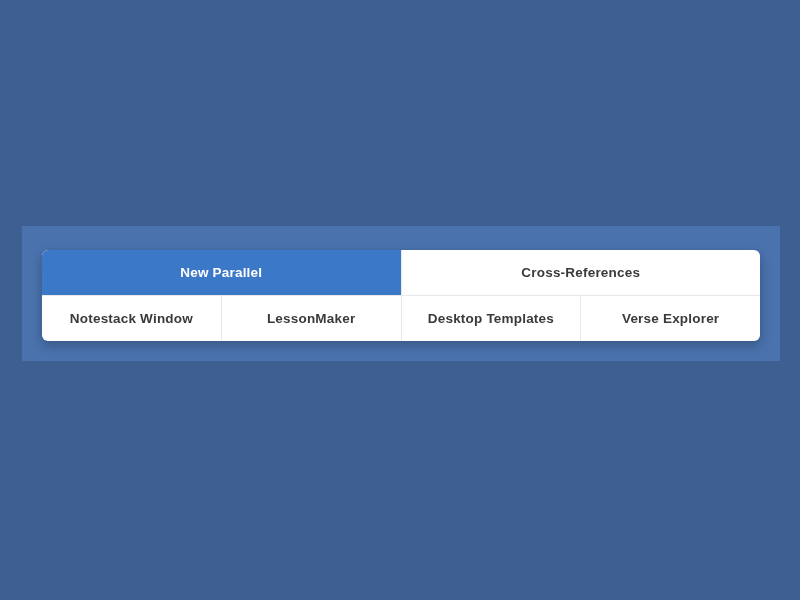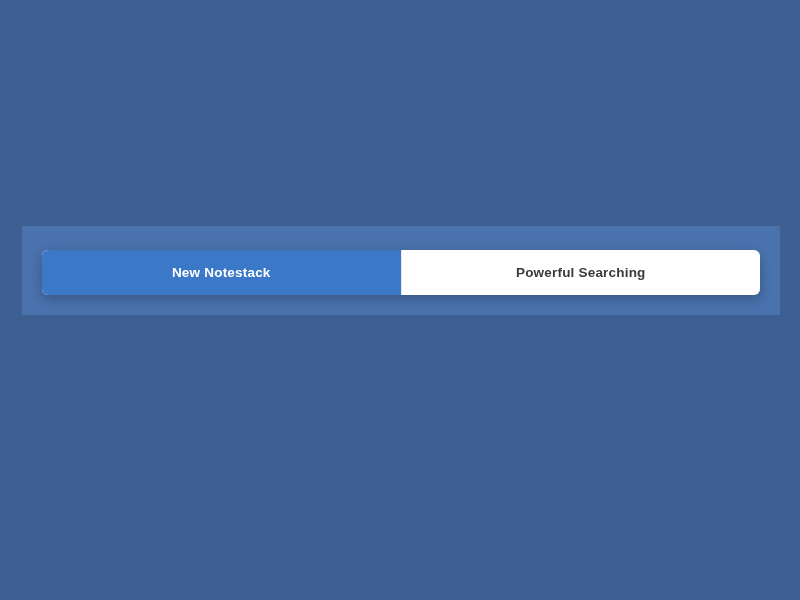--- a/index.html
+++ b/index.html
@@ -54,17 +54,23 @@
       background-color: #3c78c8;
       color: #ffffff;
     }
   </style>
 </head>
 <body>
 
 <div class="content-panel">
   <div class="tabs-container">
     <div class="tabs-row">
-      <div class="tab active">New Notestack</div>
-      <div class="tab">Powerful Searching</div>
+      <div class="tab active">New Parallel</div>
+      <div class="tab">Cross-References</div>
+    </div>
+    <div class="tabs-row">
+      <div class="tab">Notestack Window</div>
+      <div class="tab">LessonMaker</div>
+      <div class="tab">Desktop Templates</div>
+      <div class="tab">Verse Explorer</div>
     </div>
   </div>
 </div>
 
 </body></html>

